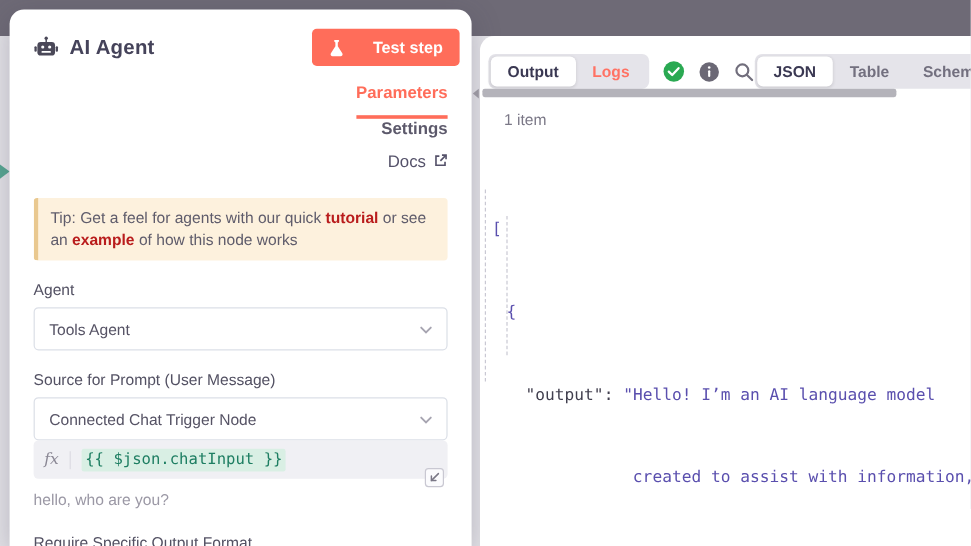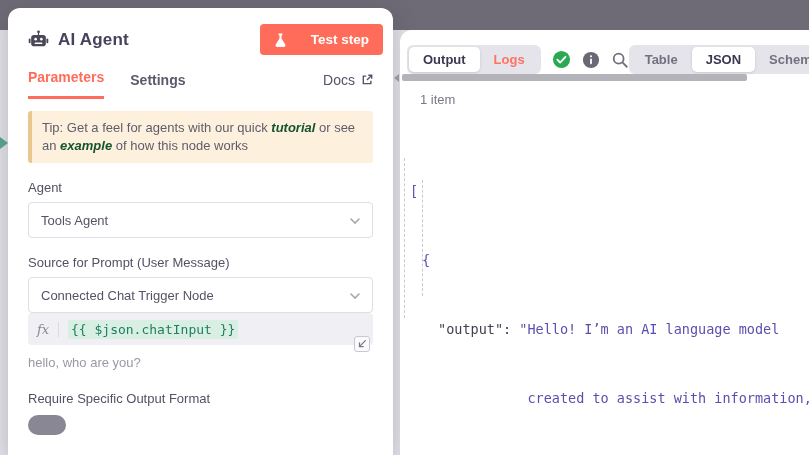--- a/index.html
+++ b/index.html
@@ -13,29 +13,29 @@
   
   .card { position:absolute; left:8px; top:8px; width:385px; height:447px; background:#ffffff;
           border-radius:12px 12px 0 0; box-shadow:0 6px 24px rgba(60,56,78,.28); padding:16px 20px 0 20px; }
 
   .card-header { display:flex; align-items:center; gap:9px; }
   .node-title { font-size:17px; font-weight:700; color:#45435a; letter-spacing:.2px; flex:0 0 auto; }
   .spacer { flex:1; }
   .test-btn { display:flex; align-items:center; gap:24px; background:#ff6d5a; color:#fff; border:none;
               font-family:inherit; font-size:13.5px; font-weight:700; padding:8px 14px; border-radius:4px; cursor:pointer; }
 
-  .tabs-row { display:flex; align-items:flex-end; margin-top:14px; }
+  .tabs-row { display:flex; align-items:flex-end; margin-top:14px;flex-direction:column; }
   .tab { font-size:14px; font-weight:700; color:#5c596b; padding-bottom:11px; cursor:pointer; }
   .tab.active { color:#ff6d5a; border-bottom:3px solid #ff6d5a; }
   .tab + .tab { margin-left:26px; }
   .docs-link { margin-left:auto; display:flex; align-items:center; gap:6px; font-size:14px; color:#55526a; padding-bottom:11px; cursor:pointer; }
 
   .tip-box { margin-top:12px; background:#fdf1dd; border-left:4px solid #e9c88f; border-radius:3px;
              padding:8px 10px; font-size:13px; line-height:18px; color:#5f5c6b; }
-  .tip-link { color:#14532d; font-weight:700; cursor:pointer;font-style:italic; }
+  .tip-link { color:#b91c1c; font-weight:700; cursor:pointer; }
 
   .field-label { font-size:13px; color:#535163; margin-top:17px; margin-bottom:7px; }
   .select { position:relative; height:36px; border:1px solid #dbdfe7; border-radius:4px; background:#fff;
             display:flex; align-items:center; padding:16px 12px; font-size:13px; color:#565365; cursor:pointer; }
   .select .chev { position:absolute; right:11px; top:12px; }
 
   .fx-field { position:relative; display:flex; align-items:center; background:#f0f0f4; border-radius:4px; height:32px; }
   .fx-cell { width:31px; display:flex; align-items:center; justify-content:center; border-right:1px solid #dcdbe3;
              color:#8a8794; font-family:"DejaVu Serif","Liberation Serif",serif; font-style:italic; font-size:13px; }
   .fx-value { display:flex; align-items:center; padding-left:9px; font-family:"DejaVu Sans Mono","Liberation Mono",monospace; font-size:13px; }
@@ -191,22 +191,22 @@
           <circle cx="10" cy="5.8" r="1.2" fill="#fff"></circle>
         </svg>
       </span>
       <span class="icon-btn">
         <svg width="18" height="18" viewBox="0 0 20 20" fill="none" stroke="#716e7c" stroke-width="2" stroke-linecap="round">
           <circle cx="8.5" cy="8.5" r="5.5"></circle>
             <path d="M13 13l4.5 4.5"></path>
         </svg>
       </span>
       <div class="seg right">
+        <span class="seg-item active">JSON</span>
         <span class="seg-item">Table</span>
-        <span class="seg-item active">JSON</span>
         <span class="seg-item">Schema</span>
       </div>
     </div>
 
     <div class="hscroll"></div>
     <div class="items-count">1 item</div>
 
     <div class="guide g1"></div>
     <div class="guide g2"></div>
 

